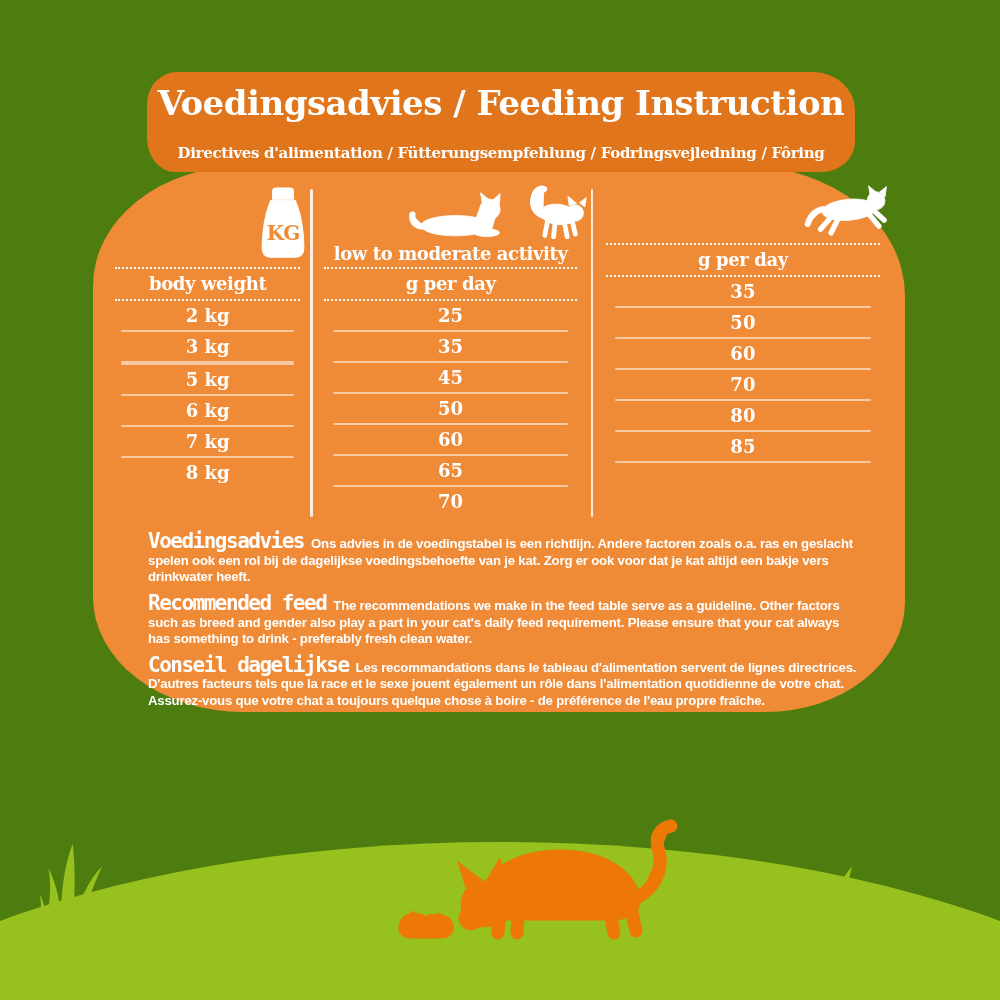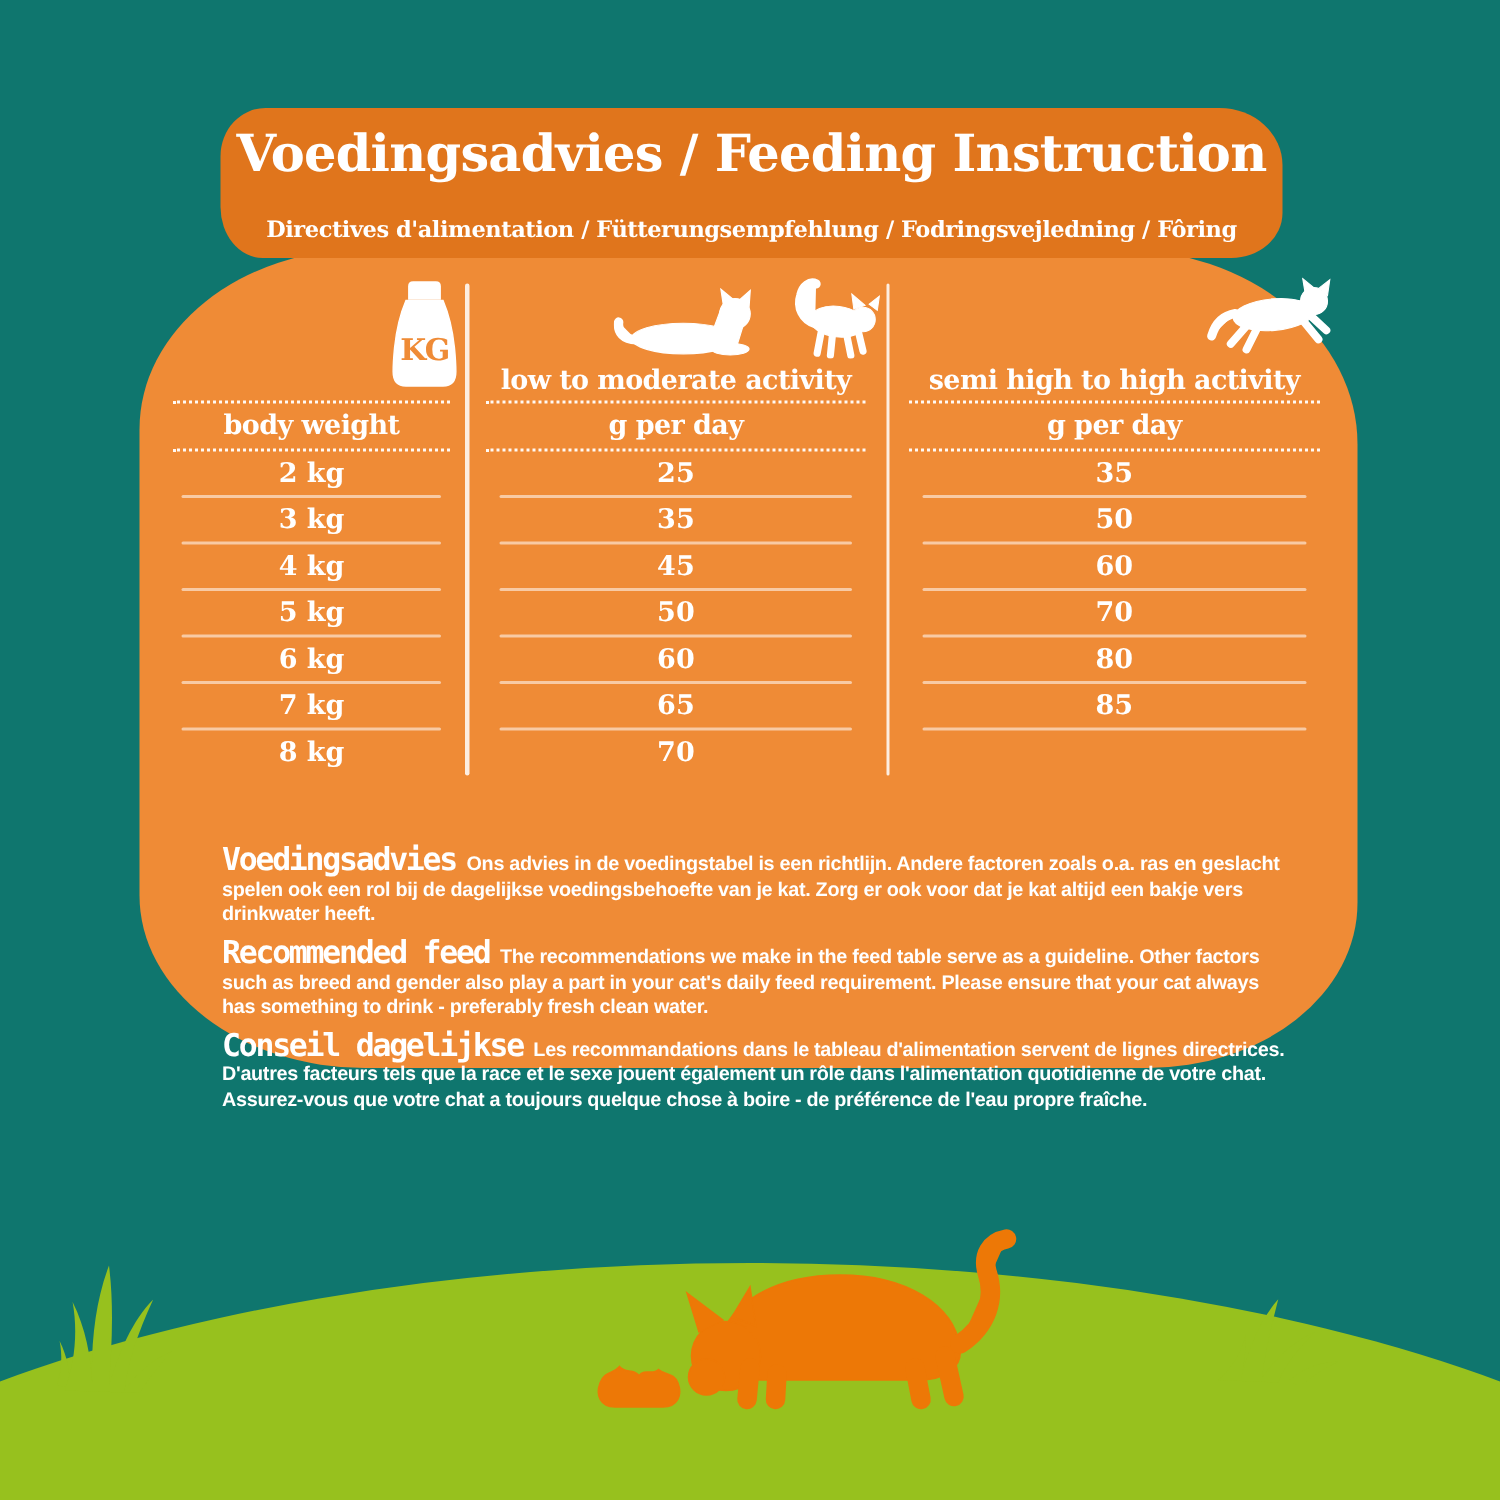--- a/index.html
+++ b/index.html
@@ -1,16 +1,16 @@
 <!DOCTYPE html>
 <html><head>
 <meta charset="utf-8">
 <style>
   html,body{margin:0;padding:0;background:#fff;}
-  .stage{position:relative;width:1000px;height:1000px;background:#0f766e;overflow:hidden;
+  .stage{position:relative;width:1000px;height:1000px;background:#4d7c0f;overflow:hidden;
          font-family:"DejaVu Serif",serif;}
 
   
   .band{position:absolute;left:147px;top:72px;width:708px;height:100px;z-index:5;
         background:#E0751C;border-radius:30px 42px 34px 28px / 32px 38px 30px 34px;
         display:flex;flex-direction:column;align-items:center;justify-content:center;color:#fff;}
   .band .title{font-size:34px;font-weight:bold;letter-spacing:-0.5px;white-space:nowrap;}
   .band .subtitle{font-size:15px;font-weight:bold;margin-top:21px;letter-spacing:-0.3px;white-space:nowrap;}
 
   
@@ -28,21 +28,21 @@
   .icon-area.short{height:56px;}
   .hdr{height:24px;line-height:22px;text-align:center;font-size:18px;font-weight:bold;letter-spacing:-0.4px;}
   .sub{height:30px;line-height:30px;text-align:center;font-size:18px;font-weight:bold;letter-spacing:-0.4px;}
   .dot{height:0;border-top:2px dotted rgba(255,255,255,0.95);width:90%;margin:0 auto;}
   .dval{height:29px;display:flex;align-items:center;justify-content:center;font-size:18px;font-weight:bold;}
   .rline{height:2px;background:rgba(255,255,255,0.55);width:84%;margin:0 auto;border-radius:1px;}
   .icon-white{fill:#fff;stroke:#fff;}
   .kg-text{font-family:"DejaVu Serif",serif;font-weight:bold;font-size:21px;fill:#EF8B36;letter-spacing:-1px;}
 
   
-  .notes{position:absolute;left:148px;top:563px;width:712px;z-index:6;color:#fff;}
+  .notes{position:absolute;left:148px;top:531px;width:712px;z-index:6;color:#fff;}
   .note{margin-bottom:7px;font-family:"Liberation Sans",sans-serif;font-weight:bold;
         font-size:13.2px;line-height:1.26;letter-spacing:-0.2px;}
   .note-h{font-family:"DejaVu Sans Mono",monospace;font-weight:bold;font-size:21px;
           letter-spacing:-1.5px;margin-right:7px;line-height:1;}
 
   
   .hill{position:absolute;left:-250px;top:842px;width:1500px;height:620px;z-index:1;
         background:#97C11E;border-radius:50%;}
   .tuft{position:absolute;z-index:1;}
   .tuft-left{left:38px;top:830px;}
@@ -105,21 +105,20 @@
           <text class="kg-text" x="28" y="56" text-anchor="middle">KG</text>
         </svg>
       </div>
       <div class="dot"></div>
       <div class="sub">body weight</div>
       <div class="dot"></div>
       <div class="dval">2 kg</div>
       <div class="rline"></div>
       <div class="dval">3 kg</div>
       <div class="rline"></div>
-      <div class="dval">4 kg</div>
       <div class="rline"></div>
       <div class="dval">5 kg</div>
       <div class="rline"></div>
       <div class="dval">6 kg</div>
       <div class="rline"></div>
       <div class="dval">7 kg</div>
       <div class="rline"></div>
       <div class="dval">8 kg</div>
     </div>
 
@@ -172,21 +171,20 @@
           <ellipse class="icon-white" cx="60" cy="33" rx="36" ry="14" transform="rotate(-5 60 33)"></ellipse>
           <circle class="icon-white" cx="96" cy="21" r="12"></circle>
           <path class="icon-white" d="M88 13 L86 1 L97 10 Z"></path>
           <path class="icon-white" d="M101 9 L110 2 L108 16 Z"></path>
           <path class="icon-white" d="M86 38 L100 55" stroke-width="7" stroke-linecap="round" fill="none"></path>
           <path class="icon-white" d="M93 34 L107 47" stroke-width="7" stroke-linecap="round" fill="none"></path>
           <path class="icon-white" d="M36 43 L22 59" stroke-width="7" stroke-linecap="round" fill="none"></path>
           <path class="icon-white" d="M45 46 L36 64" stroke-width="7" stroke-linecap="round" fill="none"></path>
         </svg>
       </div>
-      <div class="hdr">semi high to high activity</div>
       <div class="dot"></div>
       <div class="sub">g per day</div>
       <div class="dot"></div>
       <div class="dval">35</div>
       <div class="rline"></div>
       <div class="dval">50</div>
       <div class="rline"></div>
       <div class="dval">60</div>
       <div class="rline"></div>
       <div class="dval">70</div>

